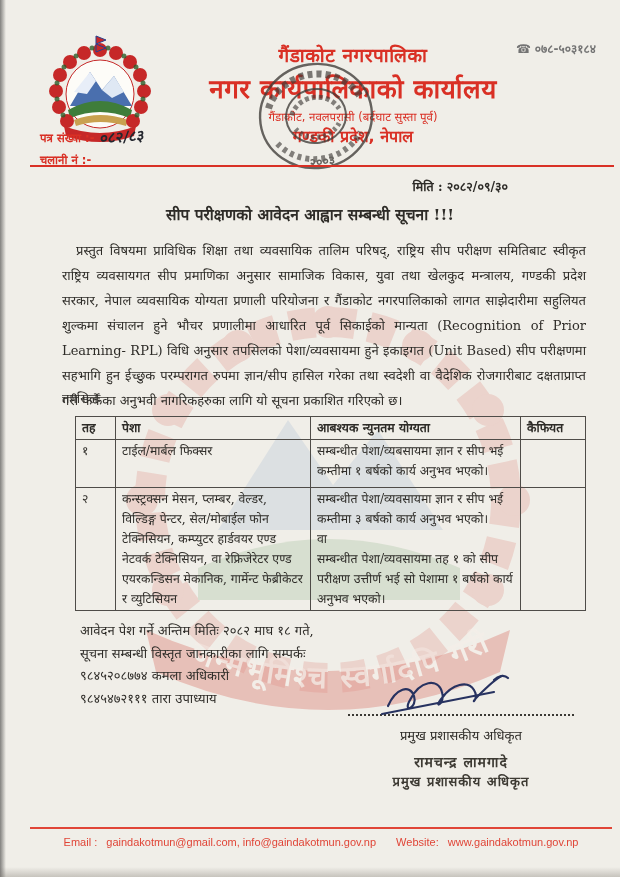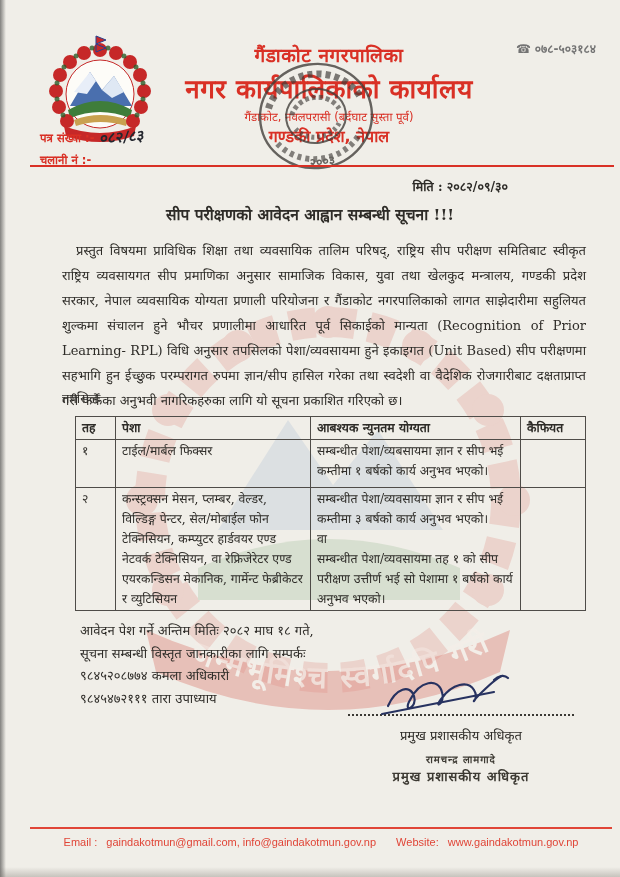--- a/index.html
+++ b/index.html
@@ -5,21 +5,21 @@
   html,body{margin:0;padding:0;}
   body{width:620px;height:877px;background:#b9b6b0;font-family:"DejaVu Serif","DejaVu Sans",serif;}
   .page{position:relative;width:620px;height:877px;background:#f0eee8;overflow:hidden;color:#2e2c28;}
   .scan-edge{position:absolute;left:0;top:0;width:6px;height:100%;
     background:linear-gradient(to right,rgba(40,40,40,.55),rgba(40,40,40,0));}
   .scan-bottom{position:absolute;left:0;bottom:0;width:100%;height:10px;
     background:linear-gradient(to top,rgba(120,115,108,.35),rgba(120,115,108,0));}
 
   
   .logo{position:absolute;left:44px;top:34px;width:112px;height:114px;}
-  .head-center{position:absolute;left:144px;top:42px;width:370px;text-align:center;
+  .head-center{position:absolute;left:168px;top:42px;width:370px;text-align:center;
     color:#d93025;font-family:"DejaVu Sans","Liberation Sans",sans-serif;}
   .muni-name{font-size:19px;font-weight:bold;letter-spacing:.5px;}
   .office-name{font-size:26px;font-weight:bold;margin-top:2px;letter-spacing:.5px;}
   .addr{font-size:11.5px;margin-top:3px;font-weight:normal;}
   .addr2{font-size:16px;margin-top:1px;font-weight:bold;}
   .phone{position:absolute;right:24px;top:40px;color:#737373;font-size:12px;
     font-family:"DejaVu Sans",sans-serif;font-weight:bold;}
   .phone .ic{margin-right:4px;}
   .head-stamp{position:absolute;left:252px;top:52px;width:128px;height:128px;opacity:.78;}
   .meta{position:absolute;left:40px;top:126px;color:#d93025;font-size:11.5px;line-height:22px;
@@ -49,21 +49,21 @@
   
   .contact-block{position:absolute;top:620px;left:80px;font-size:13px;line-height:22.5px;}
 
   
   .sig-block{position:absolute;top:678px;right:34px;width:250px;text-align:center;}
   .sig-wrap{position:relative;height:44px;}
   .sig-dots{position:absolute;left:12px;right:12px;bottom:6px;border-bottom:2.5px dotted #3a3834;}
   .sig-svg{position:absolute;left:40px;top:-8px;}
   .sig-title{font-size:13px;margin-top:4px;}
   .stamp-box{margin-top:8px;color:#3d3a33;font-family:"DejaVu Sans",sans-serif;}
-  .stamp-name{font-size:10px;font-weight:bold;letter-spacing:1px;}
+  .stamp-name{font-size:14px;font-weight:bold;letter-spacing:1px;}
   .stamp-title{font-size:13px;font-weight:bold;letter-spacing:1px;margin-top:1px;}
 
   
   .watermark{position:absolute;left:88px;top:300px;width:480px;height:440px;pointer-events:none;}
 
   
   .footer{position:absolute;top:827px;left:30px;right:8px;border-top:2px solid #e04537;
     padding-top:7px;text-align:center;color:#e04537;font-size:11px;
     font-family:"Liberation Sans","DejaVu Sans",sans-serif;}
   .footer span{margin:0 3px;}

